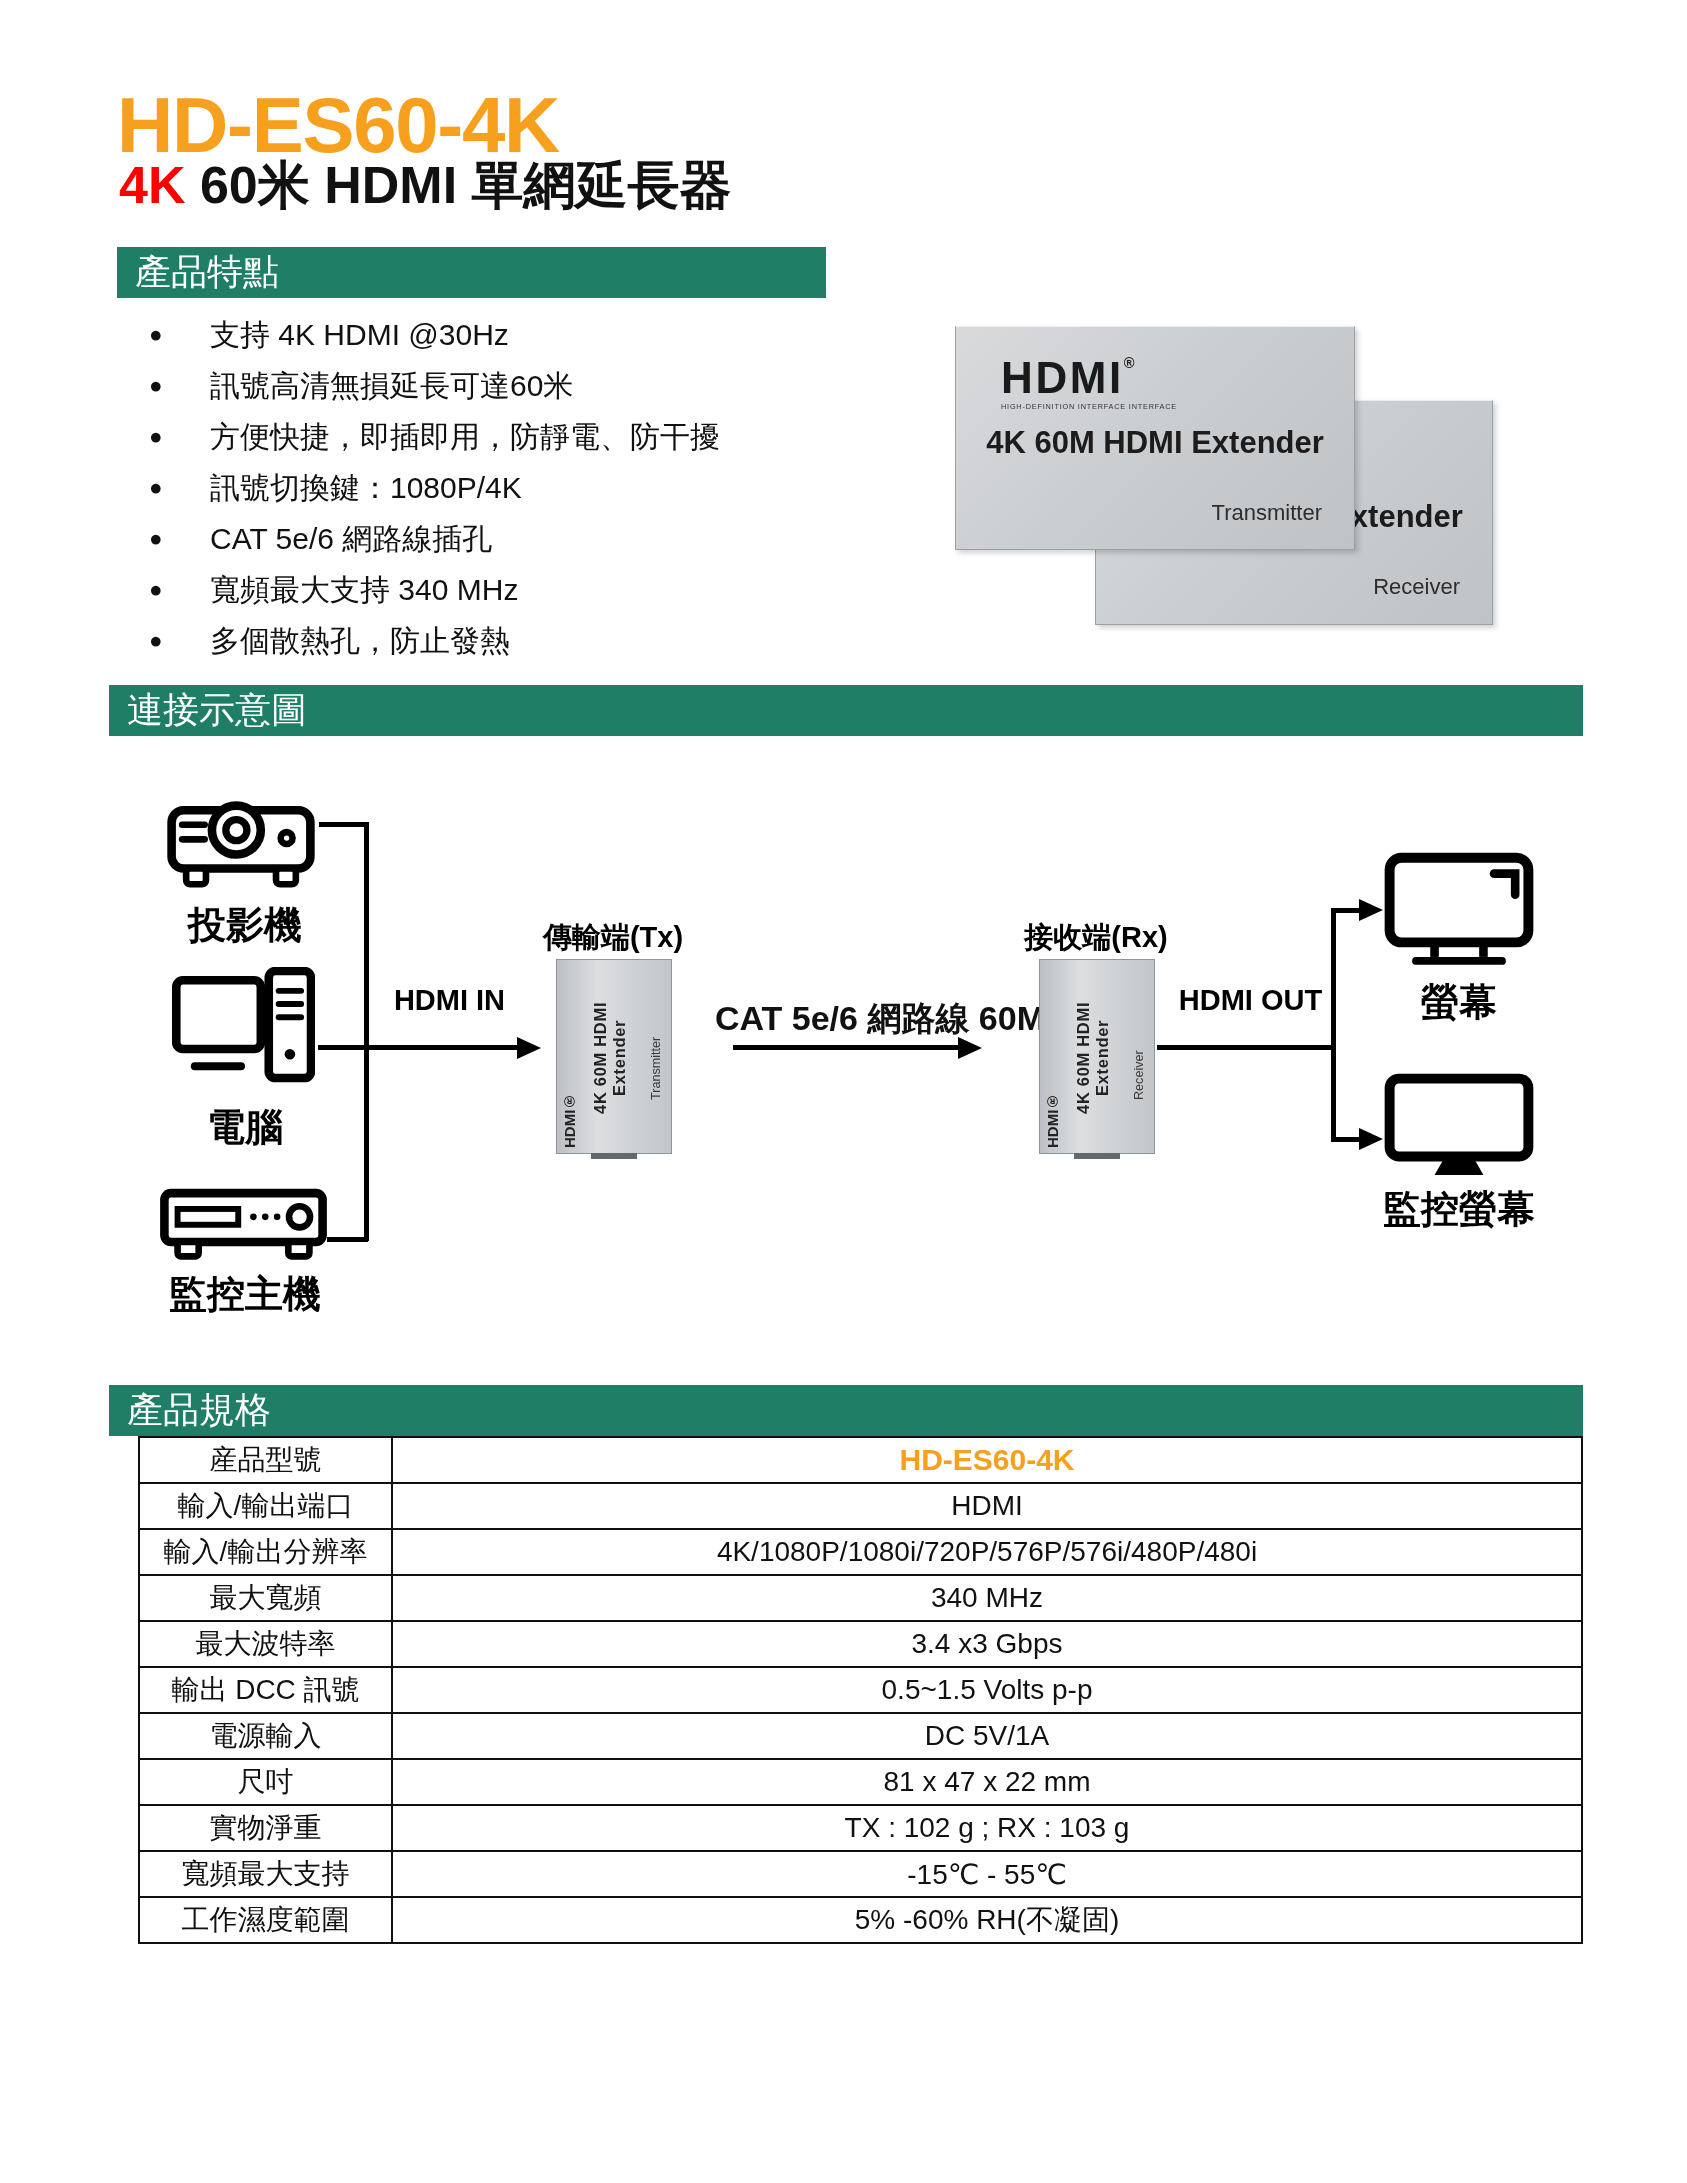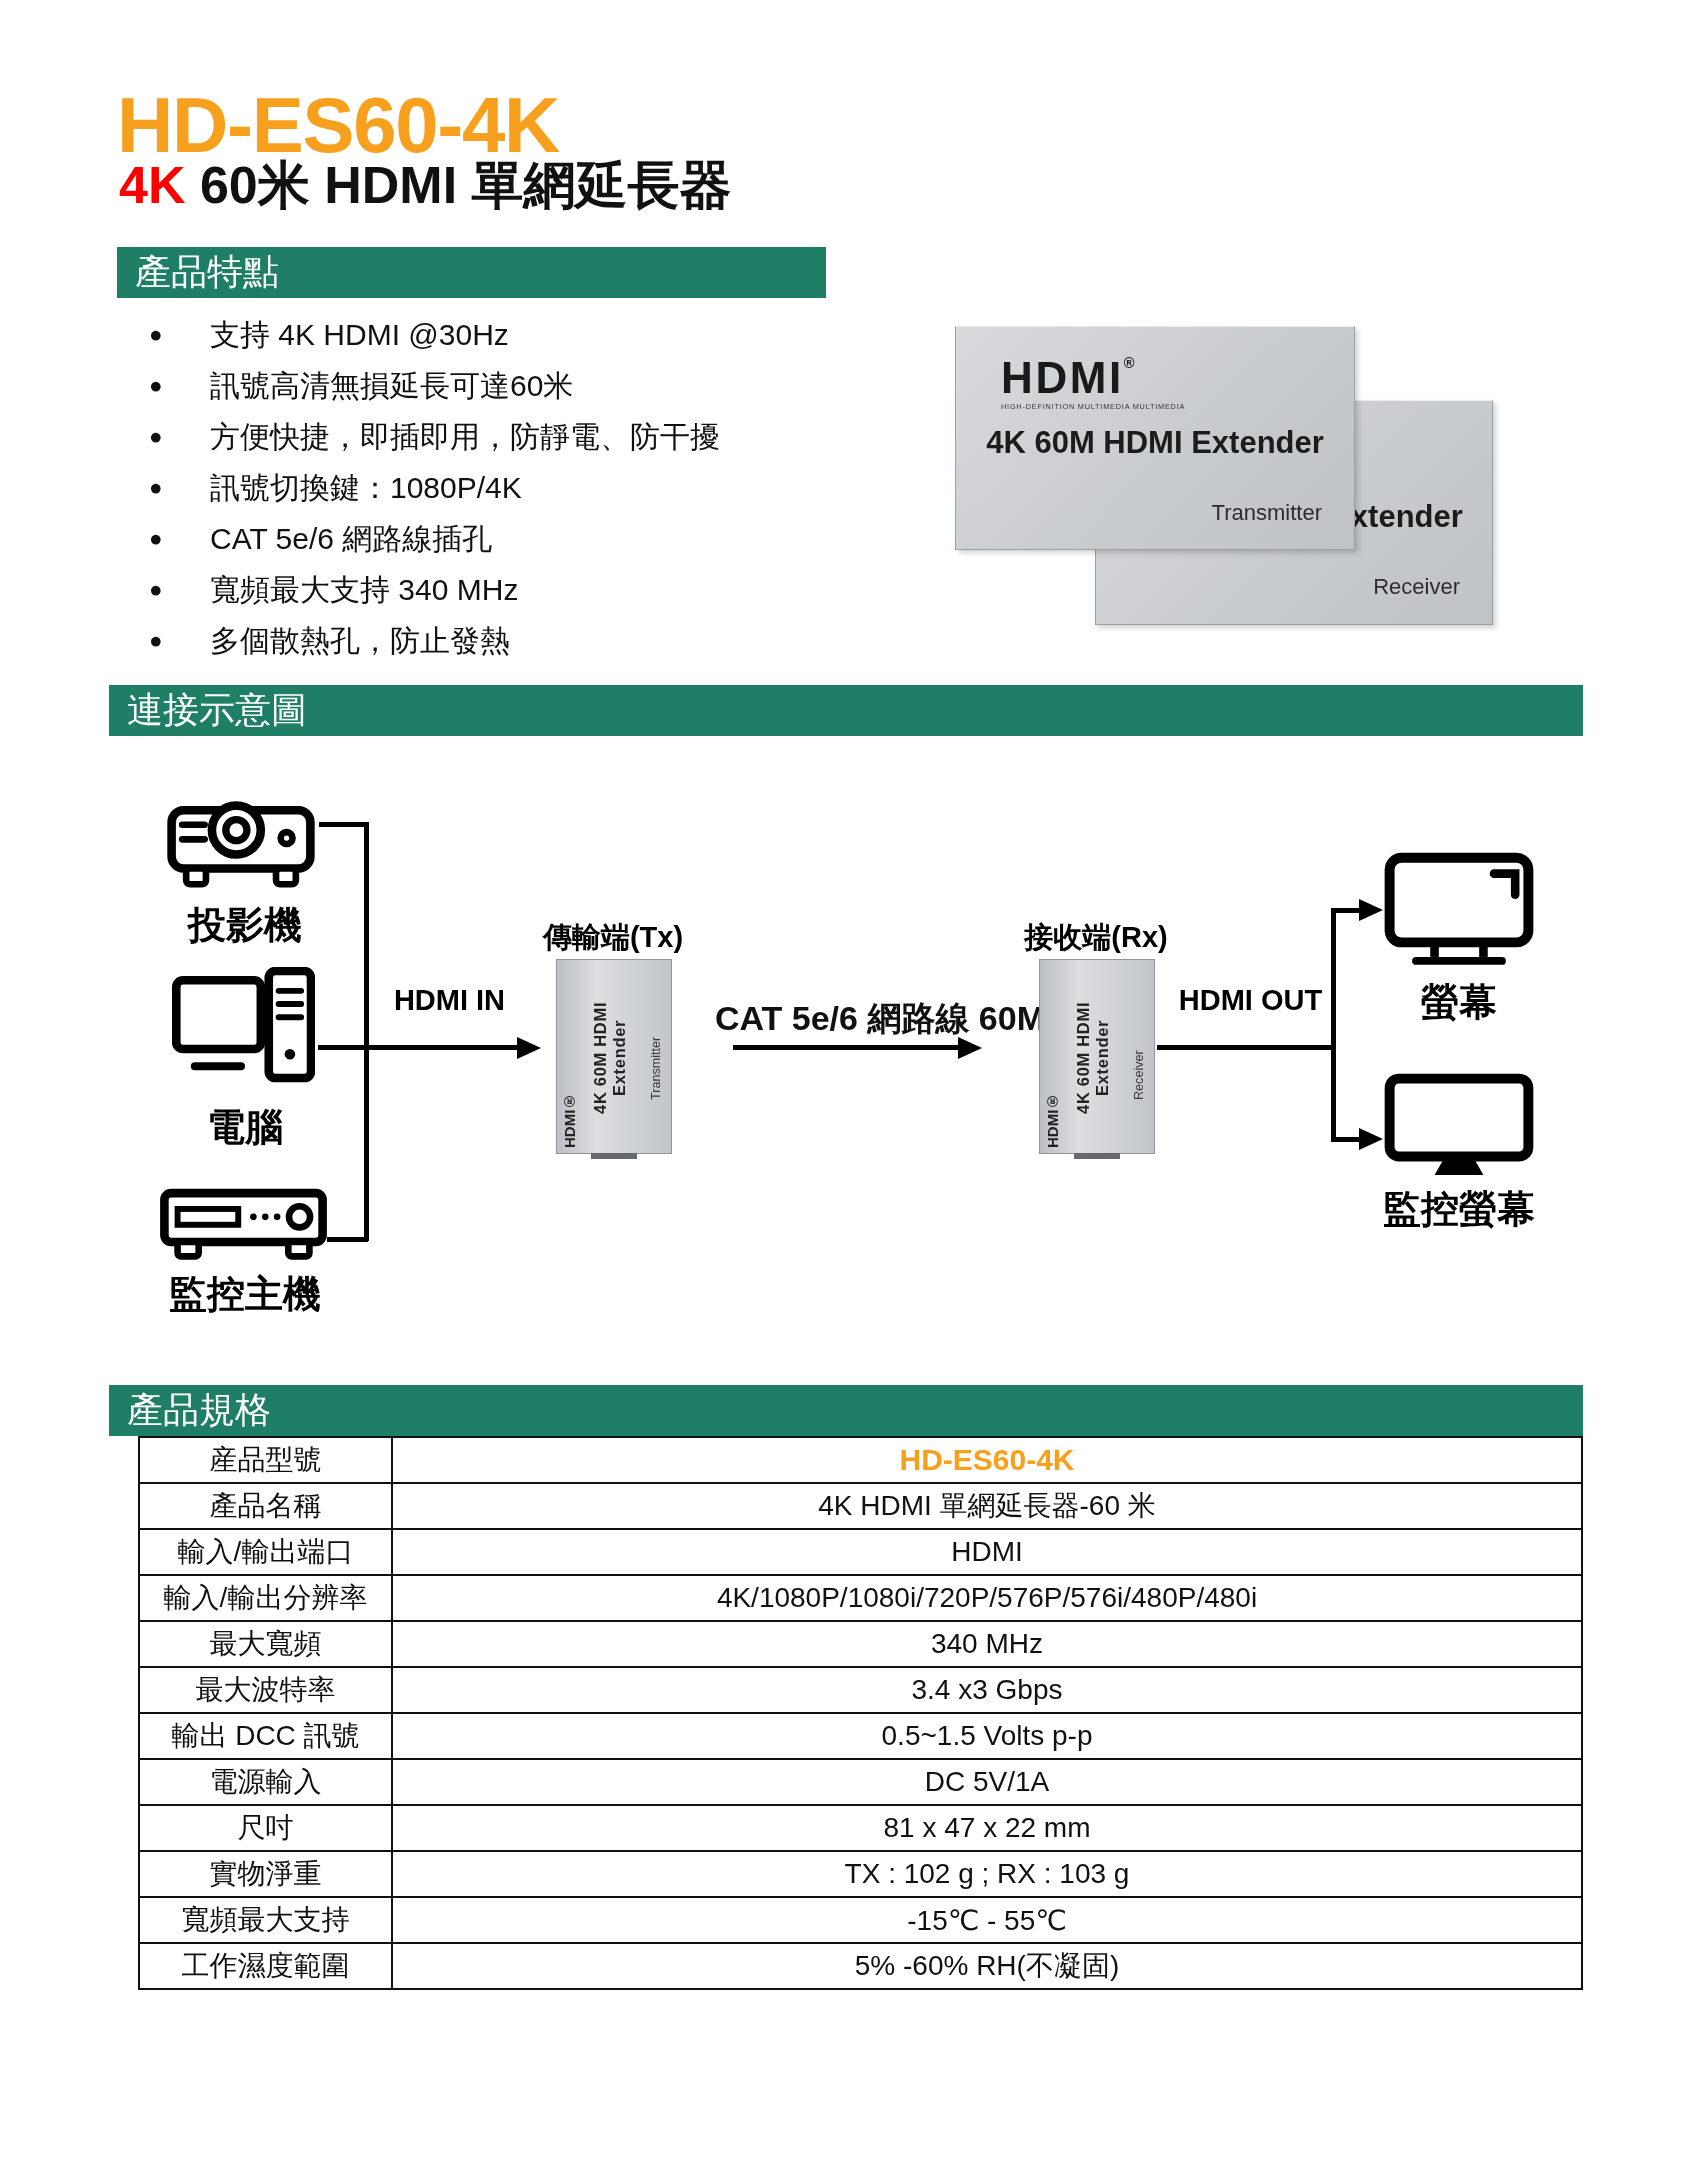--- a/index.html
+++ b/index.html
@@ -123,21 +123,21 @@
       </li>
     </ul>
 
   <div class="pbox rear">
     <div class="pmain">4K 60M HDMI Extender</div>
     <div class="prole">Receiver</div>
   </div>
   <div class="pbox front">
     <div class="plogo">
       <div class="big"><span>HDMI</span><sup>®</sup></div>
-      <div class="cap">HIGH-DEFINITION MULTIMEDIA MULTIMEDIA</div>
+      <div class="cap">HIGH-DEFINITION INTERFACE INTERFACE</div>
     </div>
     <div class="pmain">4K 60M HDMI Extender</div>
     <div class="prole">Transmitter</div>
   </div>
 
   <div class="bar bar2">
     <span>連接示意圖</span>
   </div>
 
   <svg class="icon" style="left:165px;top:789px;" width="152" height="106" viewBox="0 0 230 160">
@@ -229,24 +229,20 @@
     <span>產品規格</span>
   </div>
 
   <div class="spec-table">
 
       <div class="trow">
         <div class="tlabel">産品型號</div>
         <div class="tvalue highlight">HD-ES60-4K</div>
       </div>
 
-      <div class="trow">
-        <div class="tlabel">產品名稱</div>
-        <div class="tvalue">4K HDMI 單網延長器-60 米</div>
-      </div>
 
       <div class="trow">
         <div class="tlabel">輸入/輸出端口</div>
         <div class="tvalue">HDMI</div>
       </div>
 
       <div class="trow">
         <div class="tlabel">輸入/輸出分辨率</div>
         <div class="tvalue">4K/1080P/1080i/720P/576P/576i/480P/480i</div>
       </div>

